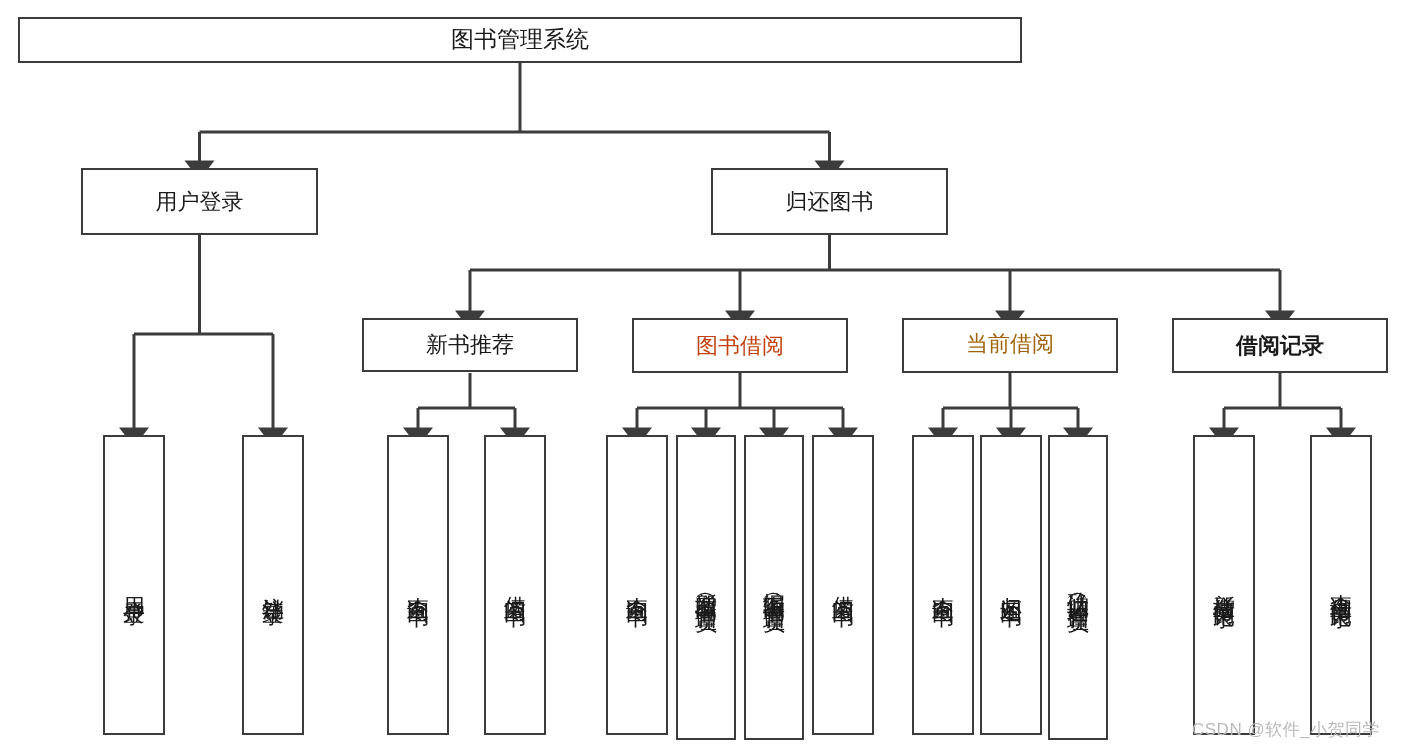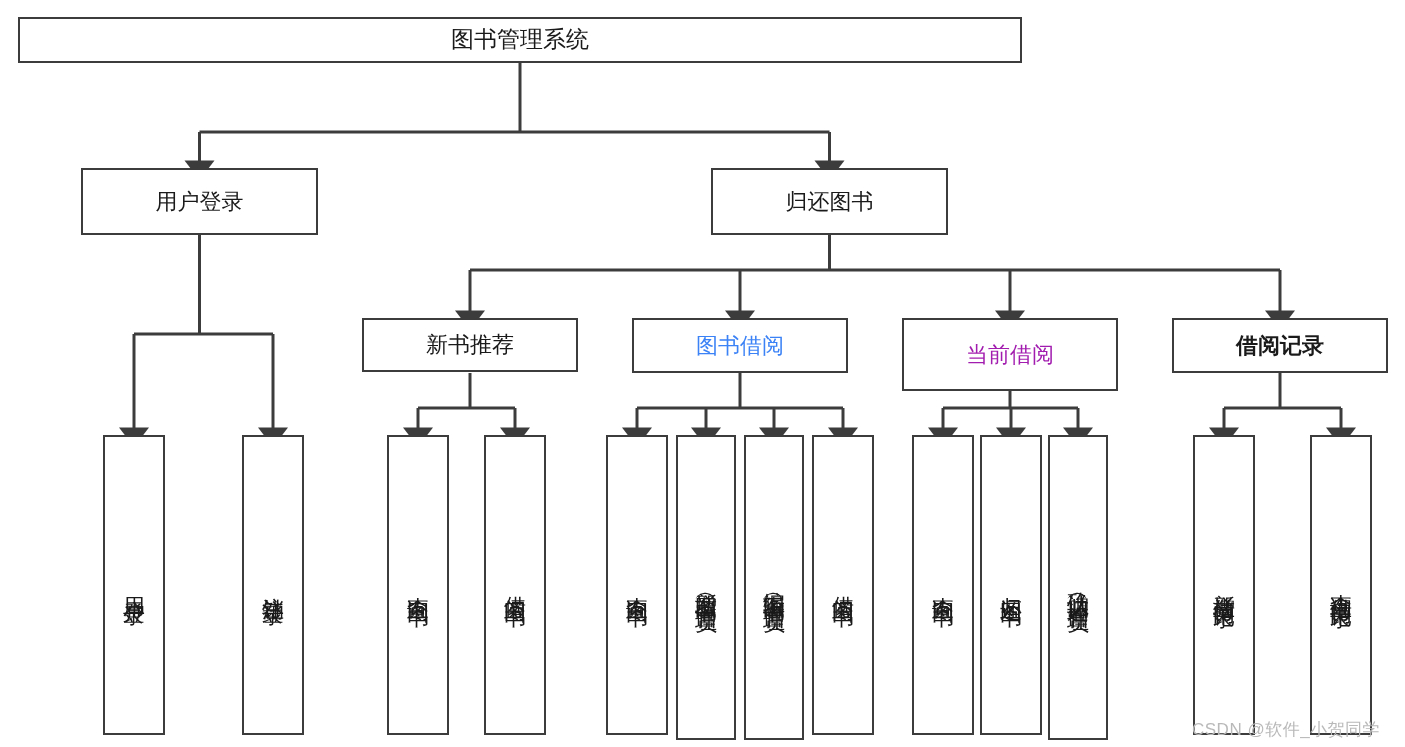--- a/index.html
+++ b/index.html
@@ -122,24 +122,24 @@
       </div>
       <div class="node horizontal" style="left: 81px; top: 168px; width: 237px; height: 67px; border-color: rgb(60, 60, 60); background: rgb(255, 255, 255); color: rgb(26, 26, 26);">
         <span class="label">用户登录</span>
       </div>
       <div class="node horizontal" style="left: 711px; top: 168px; width: 237px; height: 67px; border-color: rgb(60, 60, 60); background: rgb(255, 255, 255); color: rgb(26, 26, 26);">
         <span class="label">归还图书</span>
       </div>
       <div class="node horizontal" style="left: 362px; top: 318px; width: 216px; height: 54px; border-color: rgb(60, 60, 60); background: rgb(255, 255, 255); color: rgb(26, 26, 26);">
         <span class="label">新书推荐</span>
       </div>
-      <div class="node horizontal" style="left: 632px; top: 318px; width: 216px; height: 55px; border-color: rgb(60, 60, 60); background: rgb(255, 255, 255); color: #3b82f6;">
+      <div class="node horizontal" style="left: 632px; top: 318px; width: 216px; height: 55px; border-color: rgb(60, 60, 60); background: rgb(255, 255, 255); color: #c2410c;">
         <span class="label">图书借阅</span>
       </div>
-      <div class="node horizontal" style="left: 902px; top: 318px; width: 216px; height: 73px; border-color: rgb(60, 60, 60); background: rgb(255, 255, 255); color: #a21caf;">
+      <div class="node horizontal" style="left: 902px; top: 318px; width: 216px; height: 55px; border-color: rgb(60, 60, 60); background: rgb(255, 255, 255); color: #a16207; font-family: Liberation Mono, monospace;">
         <span class="label">当前借阅</span>
       </div>
       <div class="node horizontal" style="left: 1172px; top: 318px; width: 216px; height: 55px; border-color: rgb(60, 60, 60); background: rgb(255, 255, 255); color: rgb(26, 26, 26); font-weight: bold;">
         <span class="label">借阅记录</span>
       </div>
       <div class="node vertical" style="left: 103px; top: 435px; width: 62px; height: 300px; border-color: rgb(60, 60, 60); background: rgb(255, 255, 255); color: rgb(26, 26, 26);">
         <span class="label">用户登录</span>
       </div>
       <div class="node vertical" style="left: 242px; top: 435px; width: 62px; height: 300px; border-color: rgb(60, 60, 60); background: rgb(255, 255, 255); color: rgb(26, 26, 26);">
         <span class="label">注销登录</span>

